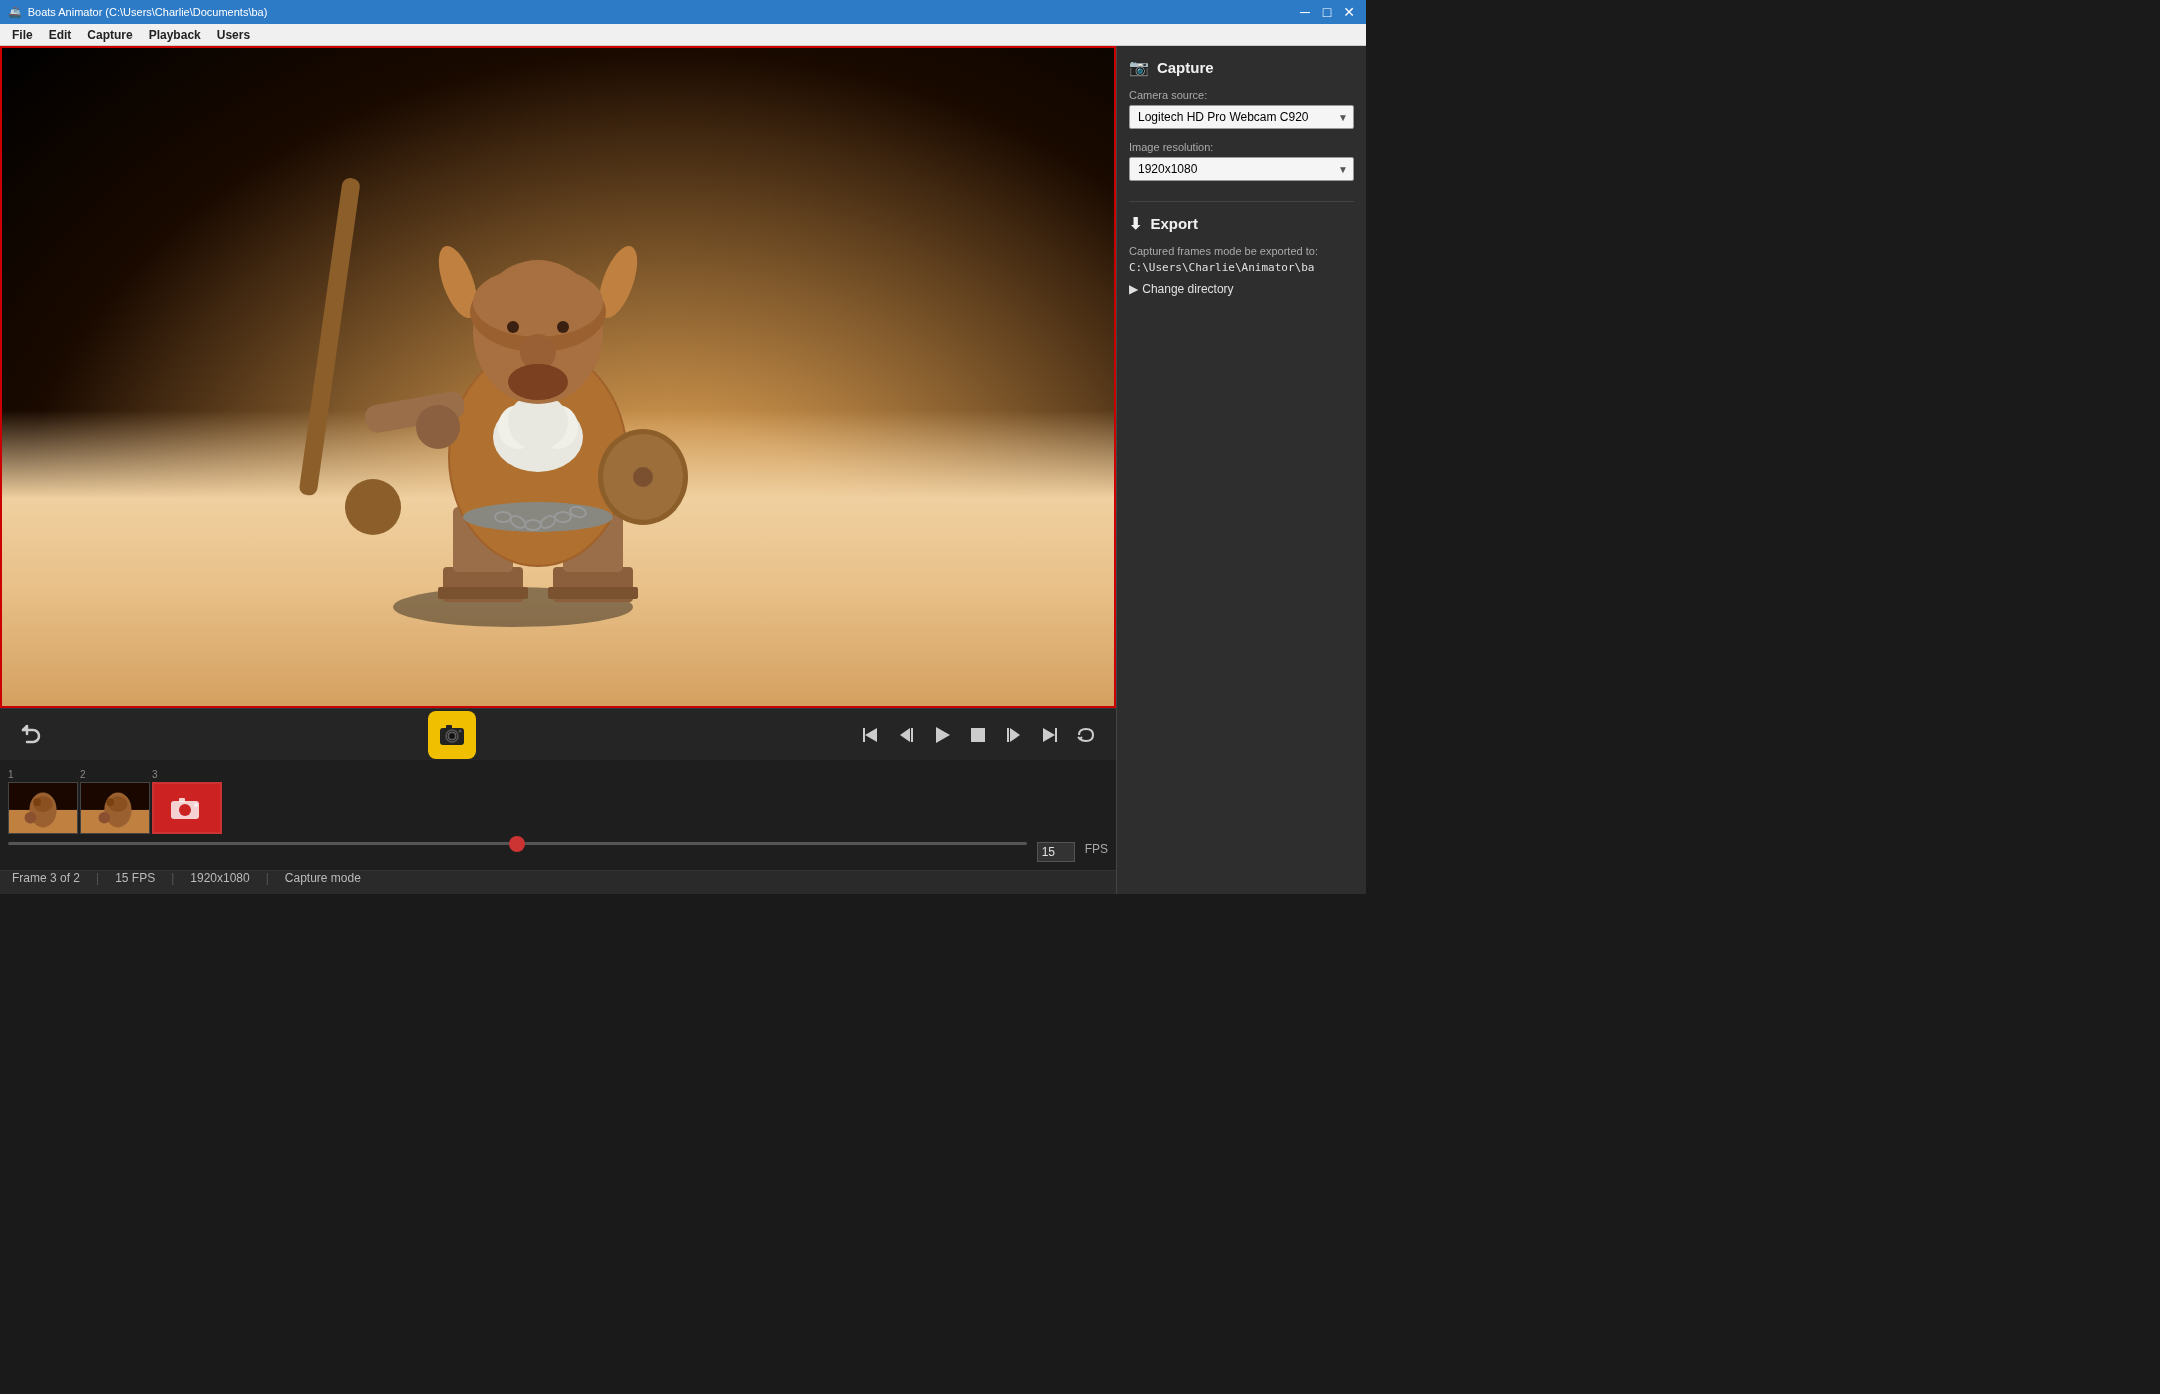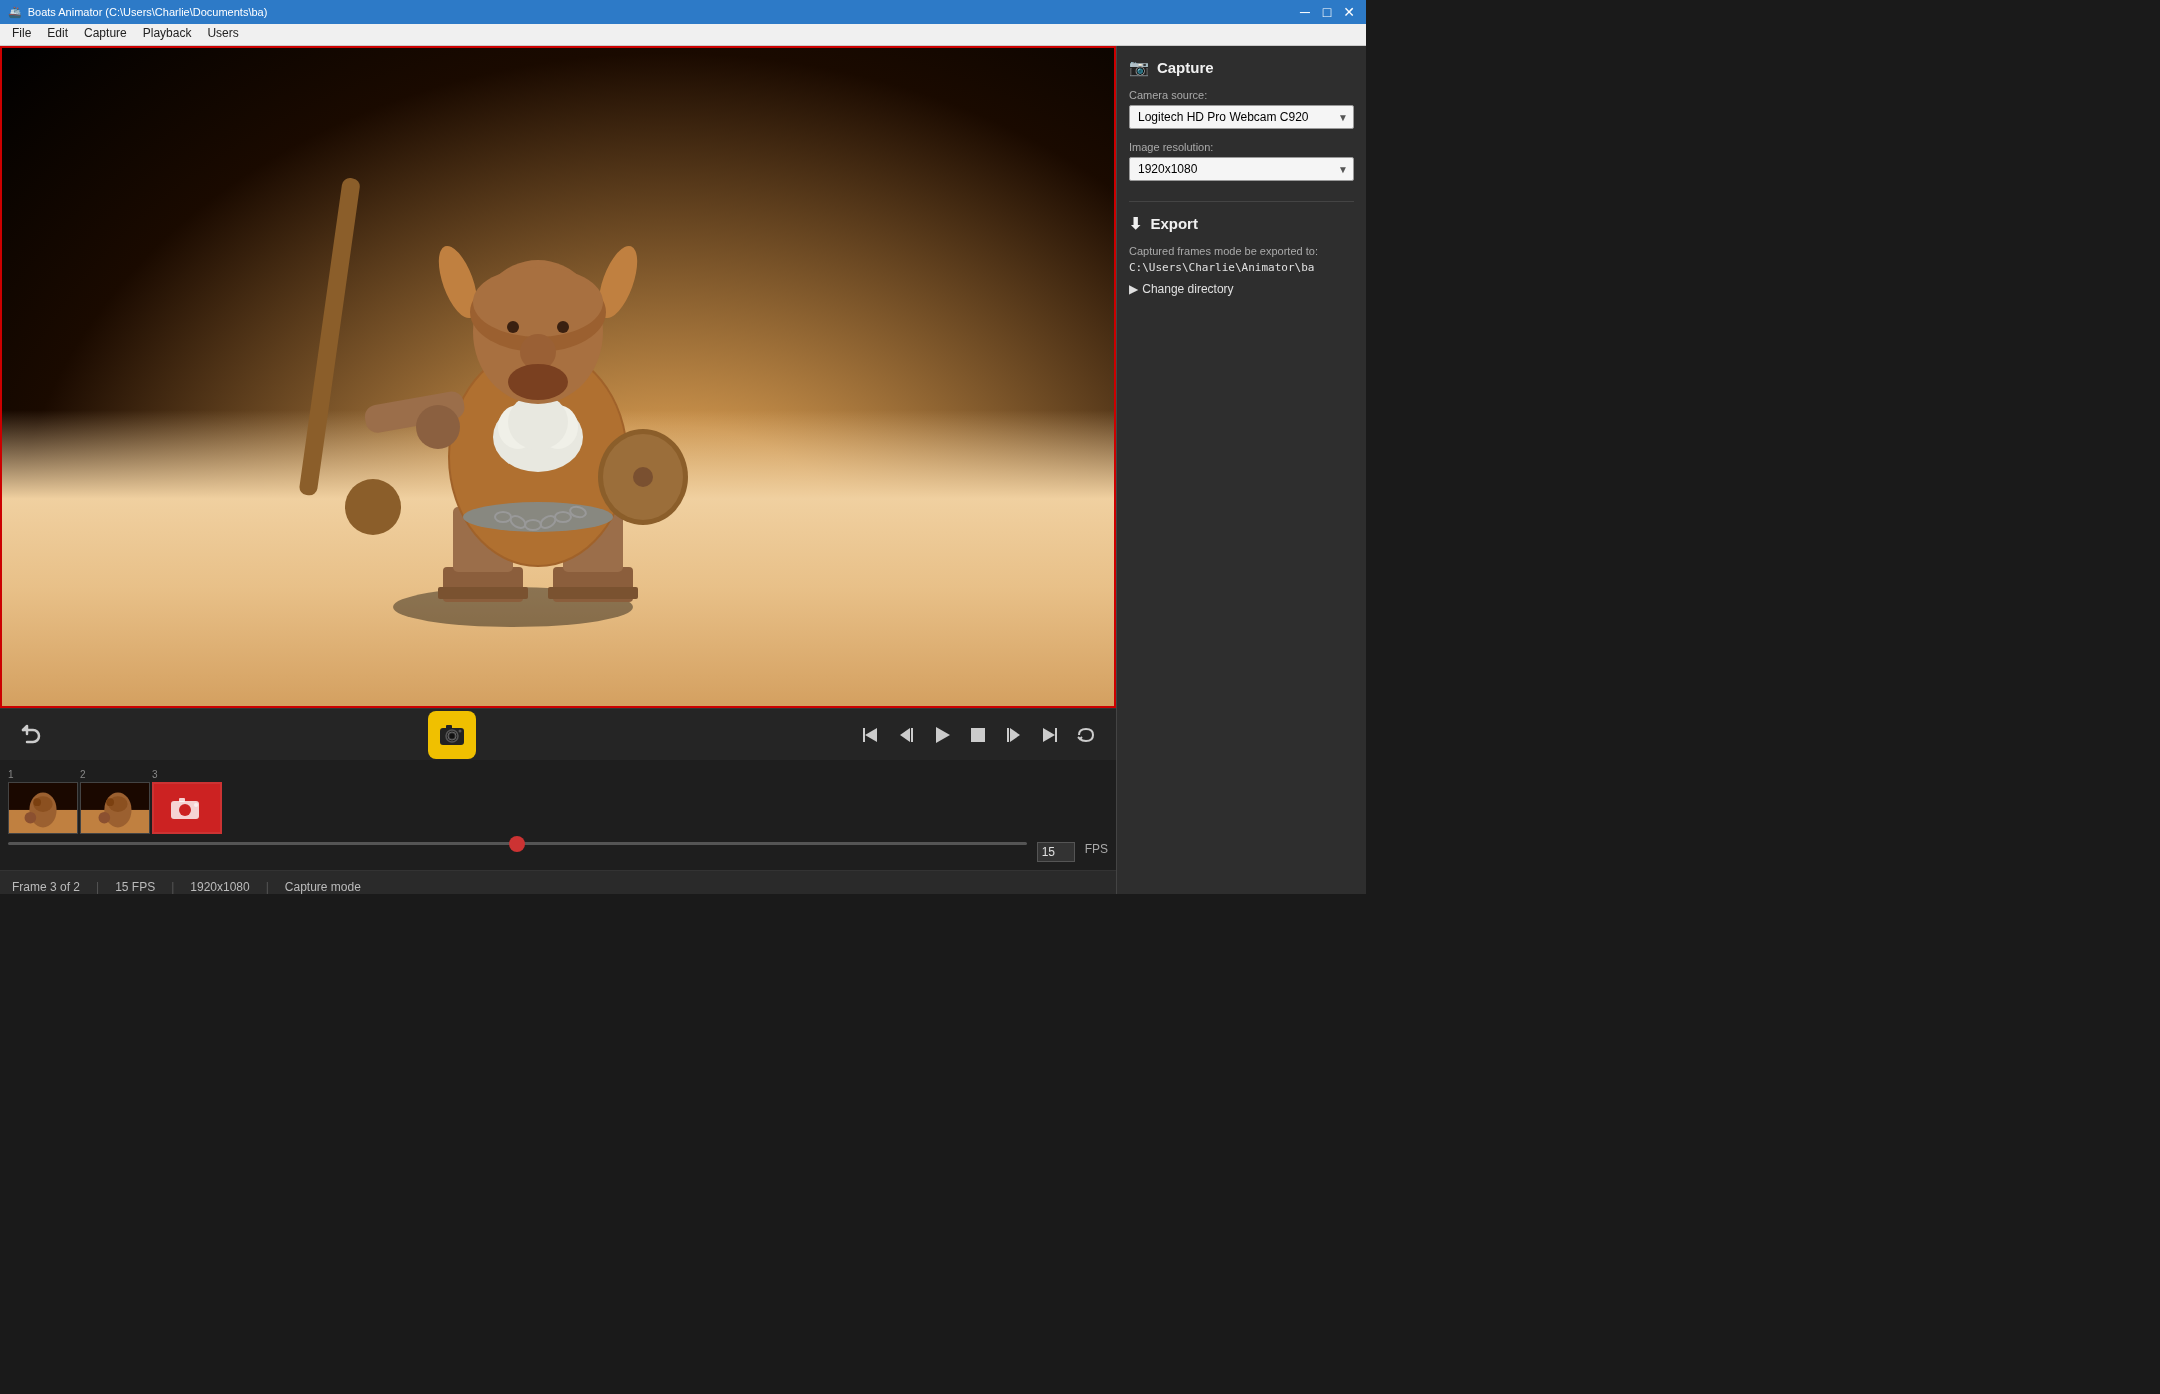--- a/index.html
+++ b/index.html
@@ -45,23 +45,24 @@
       display: flex;
       align-items: center;
       justify-content: center;
     }
 
     
     #menu-bar {
       height: 22px;
       background: #f0f0f0;
       display: flex;
-      align-items: flex-start;
+      align-items: center;
       padding: 0 4px;
       border-bottom: 1px solid #ccc;
+      font-weight: bold;
     }
     .menu-item {
       padding: 2px 8px;
       color: #222;
       font-size: 12px;
       cursor: pointer;
     }
 
     
     #main {
@@ -257,21 +258,21 @@
       color: #aaa;
       font-size: 12px;
     }
 
     
     #status-bar {
       height: 24px;
       background: #2a2a2a;
       border-top: 1px solid #333;
       display: flex;
-      align-items: flex-end;
+      align-items: flex-start;
       padding: 0 12px;
       gap: 16px;
       font-size: 12px;
       color: #bbb;
     }
     .status-sep {
       color: #555;
     }
 
     

